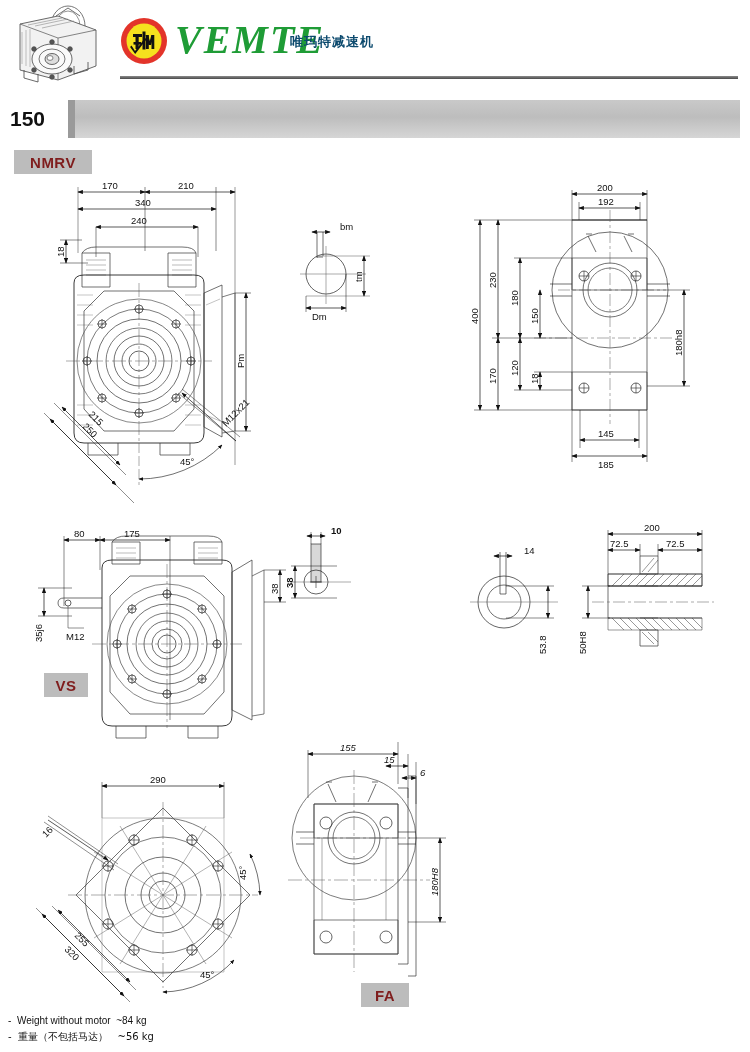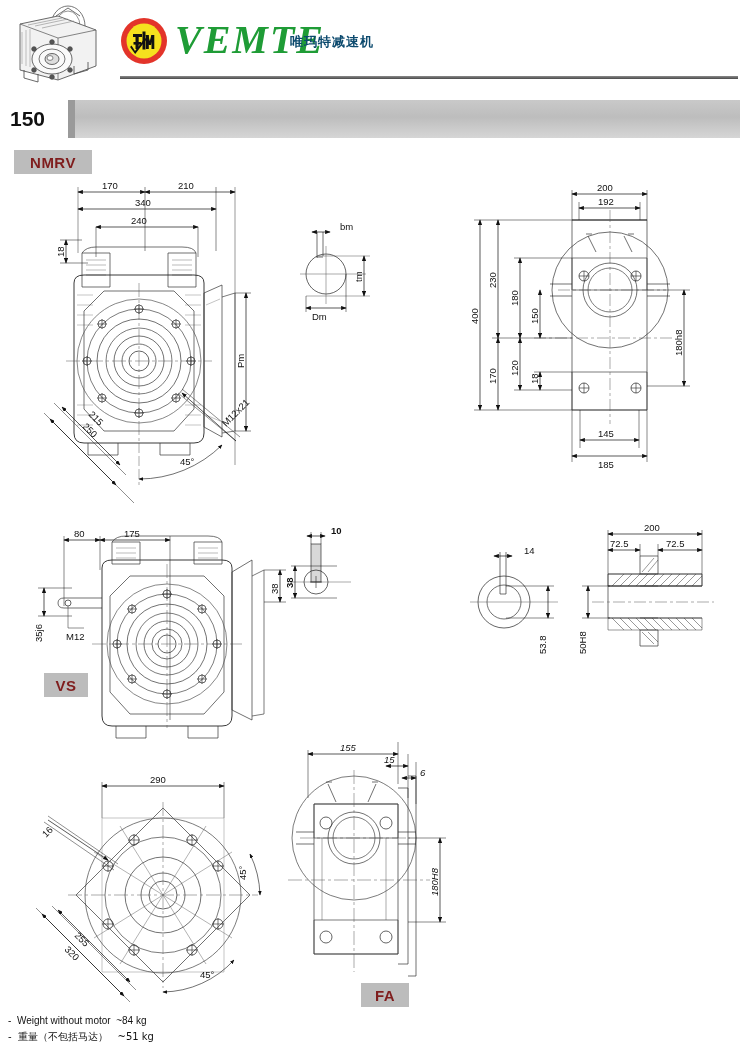--- a/index.html
+++ b/index.html
@@ -739,14 +739,14 @@
           <path d="M126 110 L164 110"></path>
           <path d="M126 194 L164 194"></path>
         </g>
     <text x="156" y="168" fill="#111" stroke="none" transform="rotate(-90 156 168)">180H8</text>
   </g>
 </svg>
 </div>
 
 <div id="footer">
   <div>-  Weight without motor  ~84 kg</div>
-  <div class="cn">-  重量（不包括马达）   ~51 kg</div>
+  <div class="cn">-  重量（不包括马达）   ~56 kg</div>
 </div>
 
 </body></html>

